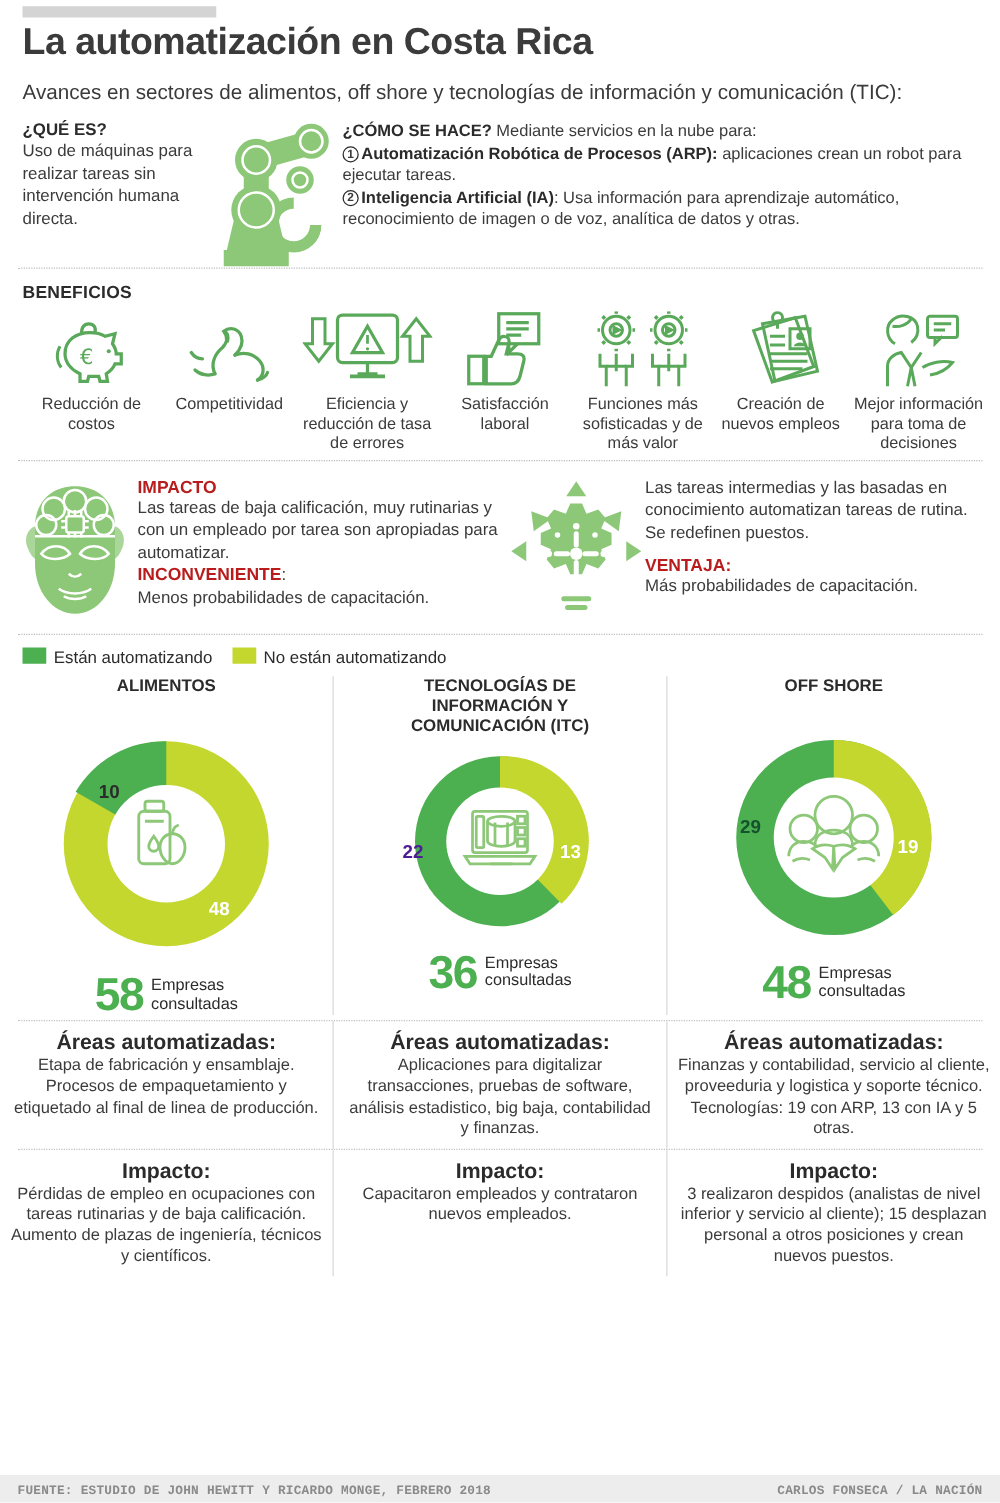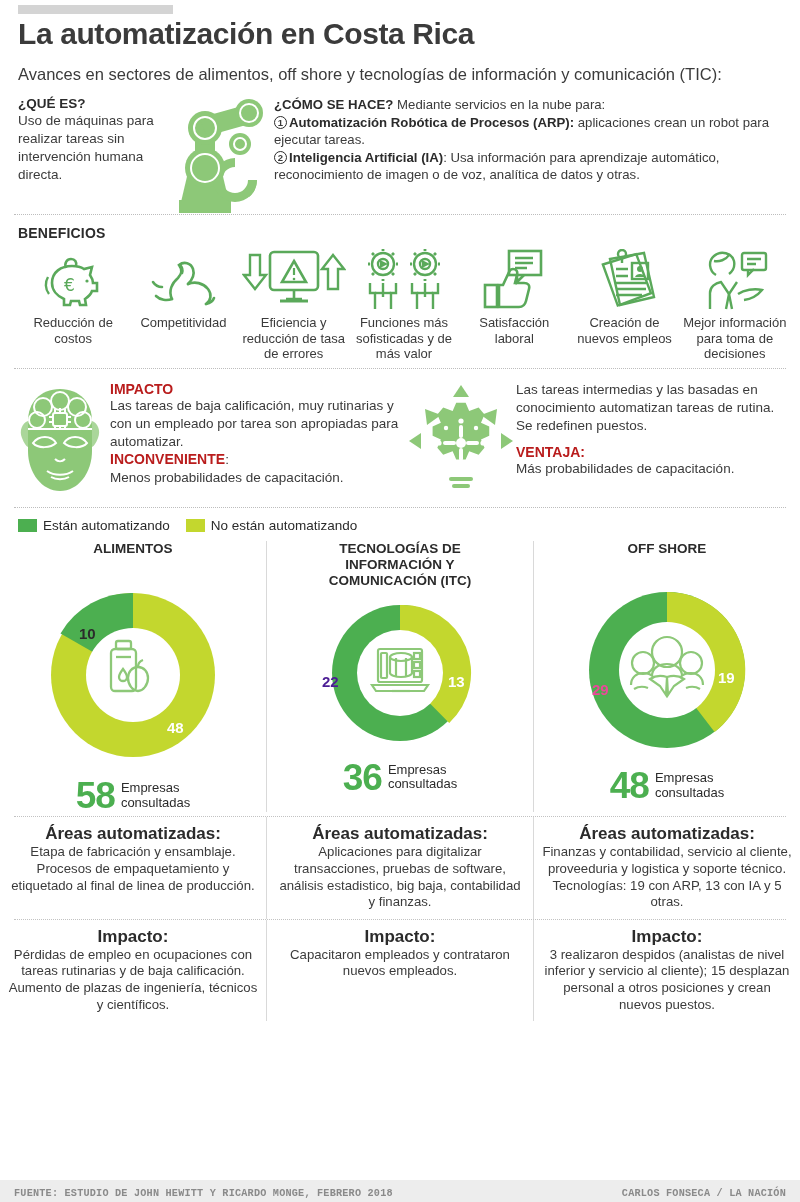--- a/index.html
+++ b/index.html
@@ -58,21 +58,21 @@
   
   .sec3 { display:flex; padding: 12px 12px 10px 14px; align-items:flex-start;}
   .brain { flex: 0 0 92px; display:flex; justify-content:center; padding-top:4px;}
   .imp-left { flex: 0 0 300px; padding-left:4px;}
   .gear-ico { flex: 0 0 110px; display:flex; justify-content:center; padding-top:4px;}
   .imp-right { flex: 1; }
   .imp-h { font-size:14px; font-weight:bold; color:#b91c1c;}
   .imp-t { font-size:13.5px; line-height:1.32; color:#3b3b3b;}
 
   
-  .legend { display:flex; align-items:center; padding: 10px 0 0 18px; gap:6px; font-size:13.5px;}
+  .legend { display:flex; align-items:flex-start; padding: 10px 0 0 18px; gap:6px; font-size:13.5px;}
   .sw { width:19px; height:13px; display:inline-block; }
   .legend .lg2 { margin-left:10px; }
 
   
   .charts { display:flex; margin-top: 8px; }
   .col { flex:1 1 0; position:relative; }
   .col + .col { border-left: 1px solid #d9d9d9; }
   .ch-title {
     text-align:center; font-size:13.5px; font-weight:bold; color:#2b2b2b;
     line-height:1.18; min-height:34px; padding: 0 23px;
@@ -197,20 +197,33 @@
             <circle cx="52" cy="30" r="1.3" fill="#5aa95a" stroke="none"></circle>
             <polygon points="8,6 18,6 18,26 24,26 13,40 2,26 8,26" stroke-width="2.4"></polygon>
             <polygon points="86,40 96,40 96,20 102,20 91,6 80,20 86,20" stroke-width="2.4"></polygon>
           </svg>
         </div>
         <div class="ben-lab">Eficiencia y reducción de tasa de errores</div>
       </div>
 
       <div class="ben">
         <div class="ben-ico">
+          <svg width="62" height="62" viewBox="0 0 62 62" fill="none" stroke="#5aa95a" stroke-width="2.6">
+            <rect x="26" y="2" width="32" height="24"></rect>
+            <path d="M32 9 h18 M32 14 h18 M32 19 h12"></path>
+            <path d="M34 26 l0 7 l7-7"></path>
+            <rect x="2" y="36" width="12" height="22"></rect>
+            <path d="M16 58 h20 c4 0 6-2 7-6 l3-12 c1-4-1-6-5-6 h-9 l2-8 c1-4-1-6-4-6 c-2 0-3 1-4 3 l-6 13 h-4 z"></path>
+          </svg>
+        </div>
+        <div class="ben-lab">Satisfacción laboral</div>
+      </div>
+
+      <div class="ben">
+        <div class="ben-ico">
           <svg width="84" height="62" viewBox="0 0 84 62" fill="none" stroke="#5aa95a" stroke-width="2.4">
             <g>
               <circle cx="21" cy="15" r="11"></circle>
               <circle cx="21" cy="15" r="5"></circle>
               <polygon points="18,11 26,15 18,19" fill="#5aa95a" stroke="none"></polygon>
               <path d="M21 2 v-2 M21 30 v2 M8 15 h-2 M34 15 h2 M12 6 l-2-2 M30 24 l2 2 M30 6 l2-2 M12 24 l-2 2" stroke-width="2.8"></path>
               <path d="M8 34 l0 10 l5 0 l0 16 M34 34 l0 10 l-5 0 l0 16"></path>
               <path d="M13 44 h16"></path>
               <path d="M21 34 v14"></path>
             </g>
@@ -219,33 +232,20 @@
               <circle cx="21" cy="15" r="5"></circle>
               <polygon points="18,11 26,15 18,19" fill="#5aa95a" stroke="none"></polygon>
               <path d="M21 2 v-2 M21 30 v2 M8 15 h-2 M34 15 h2 M12 6 l-2-2 M30 24 l2 2 M30 6 l2-2 M12 24 l-2 2" stroke-width="2.8"></path>
               <path d="M8 34 l0 10 l5 0 l0 16 M34 34 l0 10 l-5 0 l0 16"></path>
               <path d="M13 44 h16"></path>
               <path d="M21 34 v14"></path>
             </g>
           </svg>
         </div>
         <div class="ben-lab">Funciones más sofisticadas y de más valor</div>
-      </div>
-
-      <div class="ben">
-        <div class="ben-ico">
-          <svg width="62" height="62" viewBox="0 0 62 62" fill="none" stroke="#5aa95a" stroke-width="2.6">
-            <rect x="26" y="2" width="32" height="24"></rect>
-            <path d="M32 9 h18 M32 14 h18 M32 19 h12"></path>
-            <path d="M34 26 l0 7 l7-7"></path>
-            <rect x="2" y="36" width="12" height="22"></rect>
-            <path d="M16 58 h20 c4 0 6-2 7-6 l3-12 c1-4-1-6-5-6 h-9 l2-8 c1-4-1-6-4-6 c-2 0-3 1-4 3 l-6 13 h-4 z"></path>
-          </svg>
-        </div>
-        <div class="ben-lab">Satisfacción laboral</div>
       </div>
 
       <div class="ben">
         <div class="ben-ico">
           <svg width="62" height="62" viewBox="0 0 62 62" fill="none" stroke="#5aa95a" stroke-width="2.4">
             <path d="M10 14 l34-8 l12 40 l-34 10 z" transform="rotate(-4 31 31)"></path>
             <path d="M16 10 l34-6 l10 44 l-34 8 z"></path>
             <circle cx="28" cy="5" r="4"></circle>
             <path d="M28 9 v5"></path>
             <rect x="38" y="14" width="16" height="16"></rect>
@@ -434,21 +434,21 @@
               <path d="M76 102 c6-4 11-4 17-2 l-1 18 l-6-9 z"></path>
               <path d="M110 102 c-6-4-11-4-17-2 l1 18 l6-9 z"></path>
               <circle cx="69" cy="86" r="11"></circle>
               <circle cx="117" cy="86" r="11"></circle>
               <path d="M57 108 c0-8 6-12 12-12 c5 0 9 2 11 5"></path>
               <path d="M129 108 c0-8-6-12-12-12 c-5 0-9 2-11 5"></path>
               <path d="M60 112 c5-3 9-3 14-1"></path>
               <path d="M126 112 c-5-3-9-3-14-1"></path>
             </g>
           </svg>
-          <div class="dlab" style="left:18px;top:104px;color:#ec4899">29</div>
+          <div class="dlab" style="left:18px;top:76px;color:#14532d">29</div>
           <div class="dlab" style="left:144px;top:92px;color:#ffffff">19</div>
         </div>
       </div>
       <div class="totalrow">
         <div class="total-num">48</div>
         <div class="total-txt">Empresas<br>consultadas</div>
       </div>
     </div>
   </div>
 

